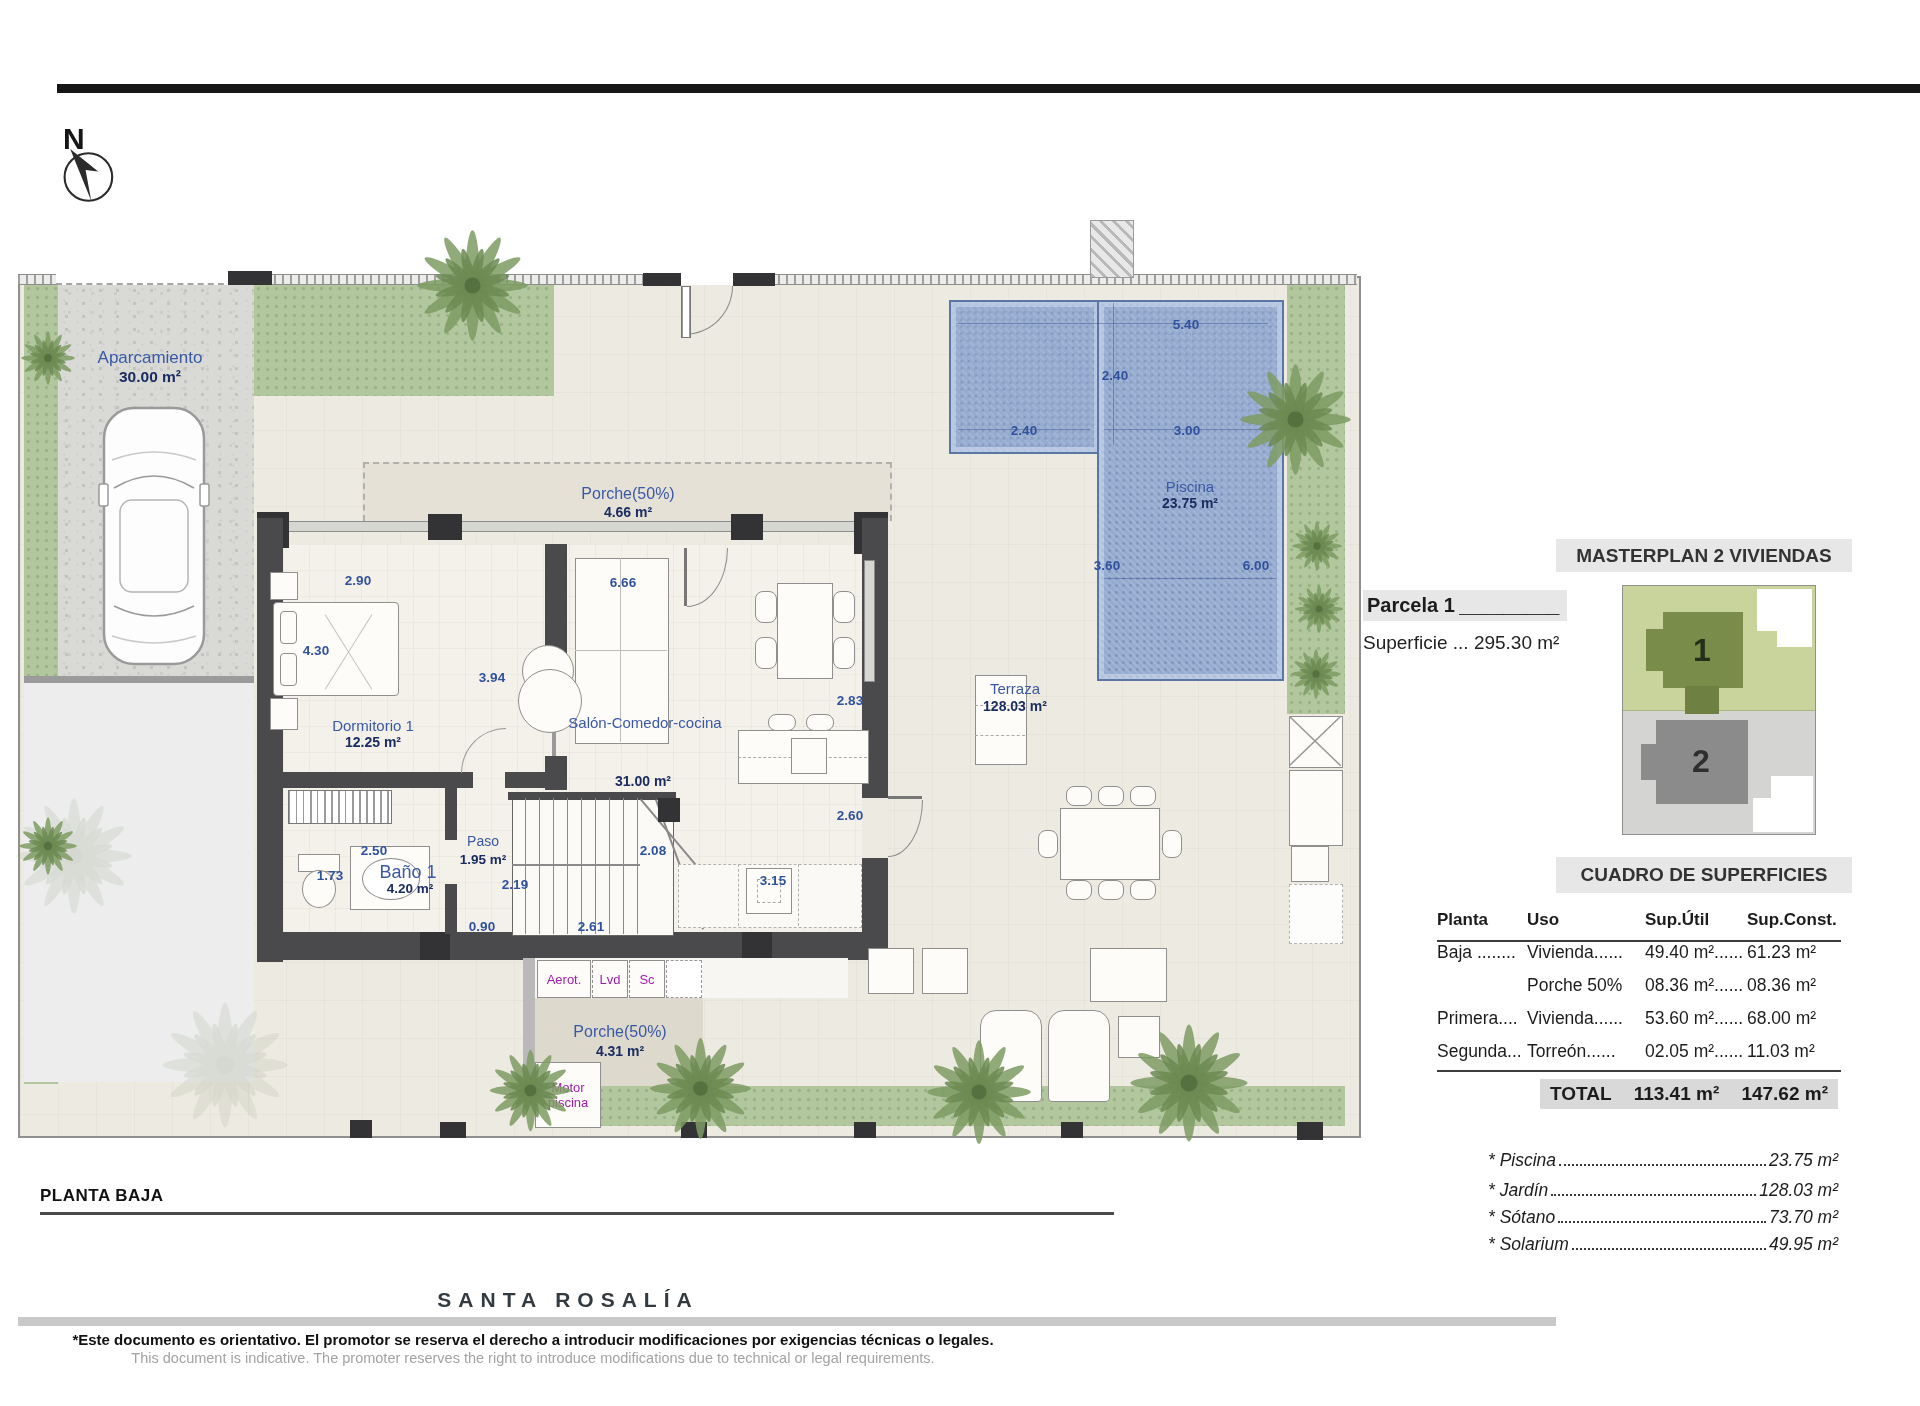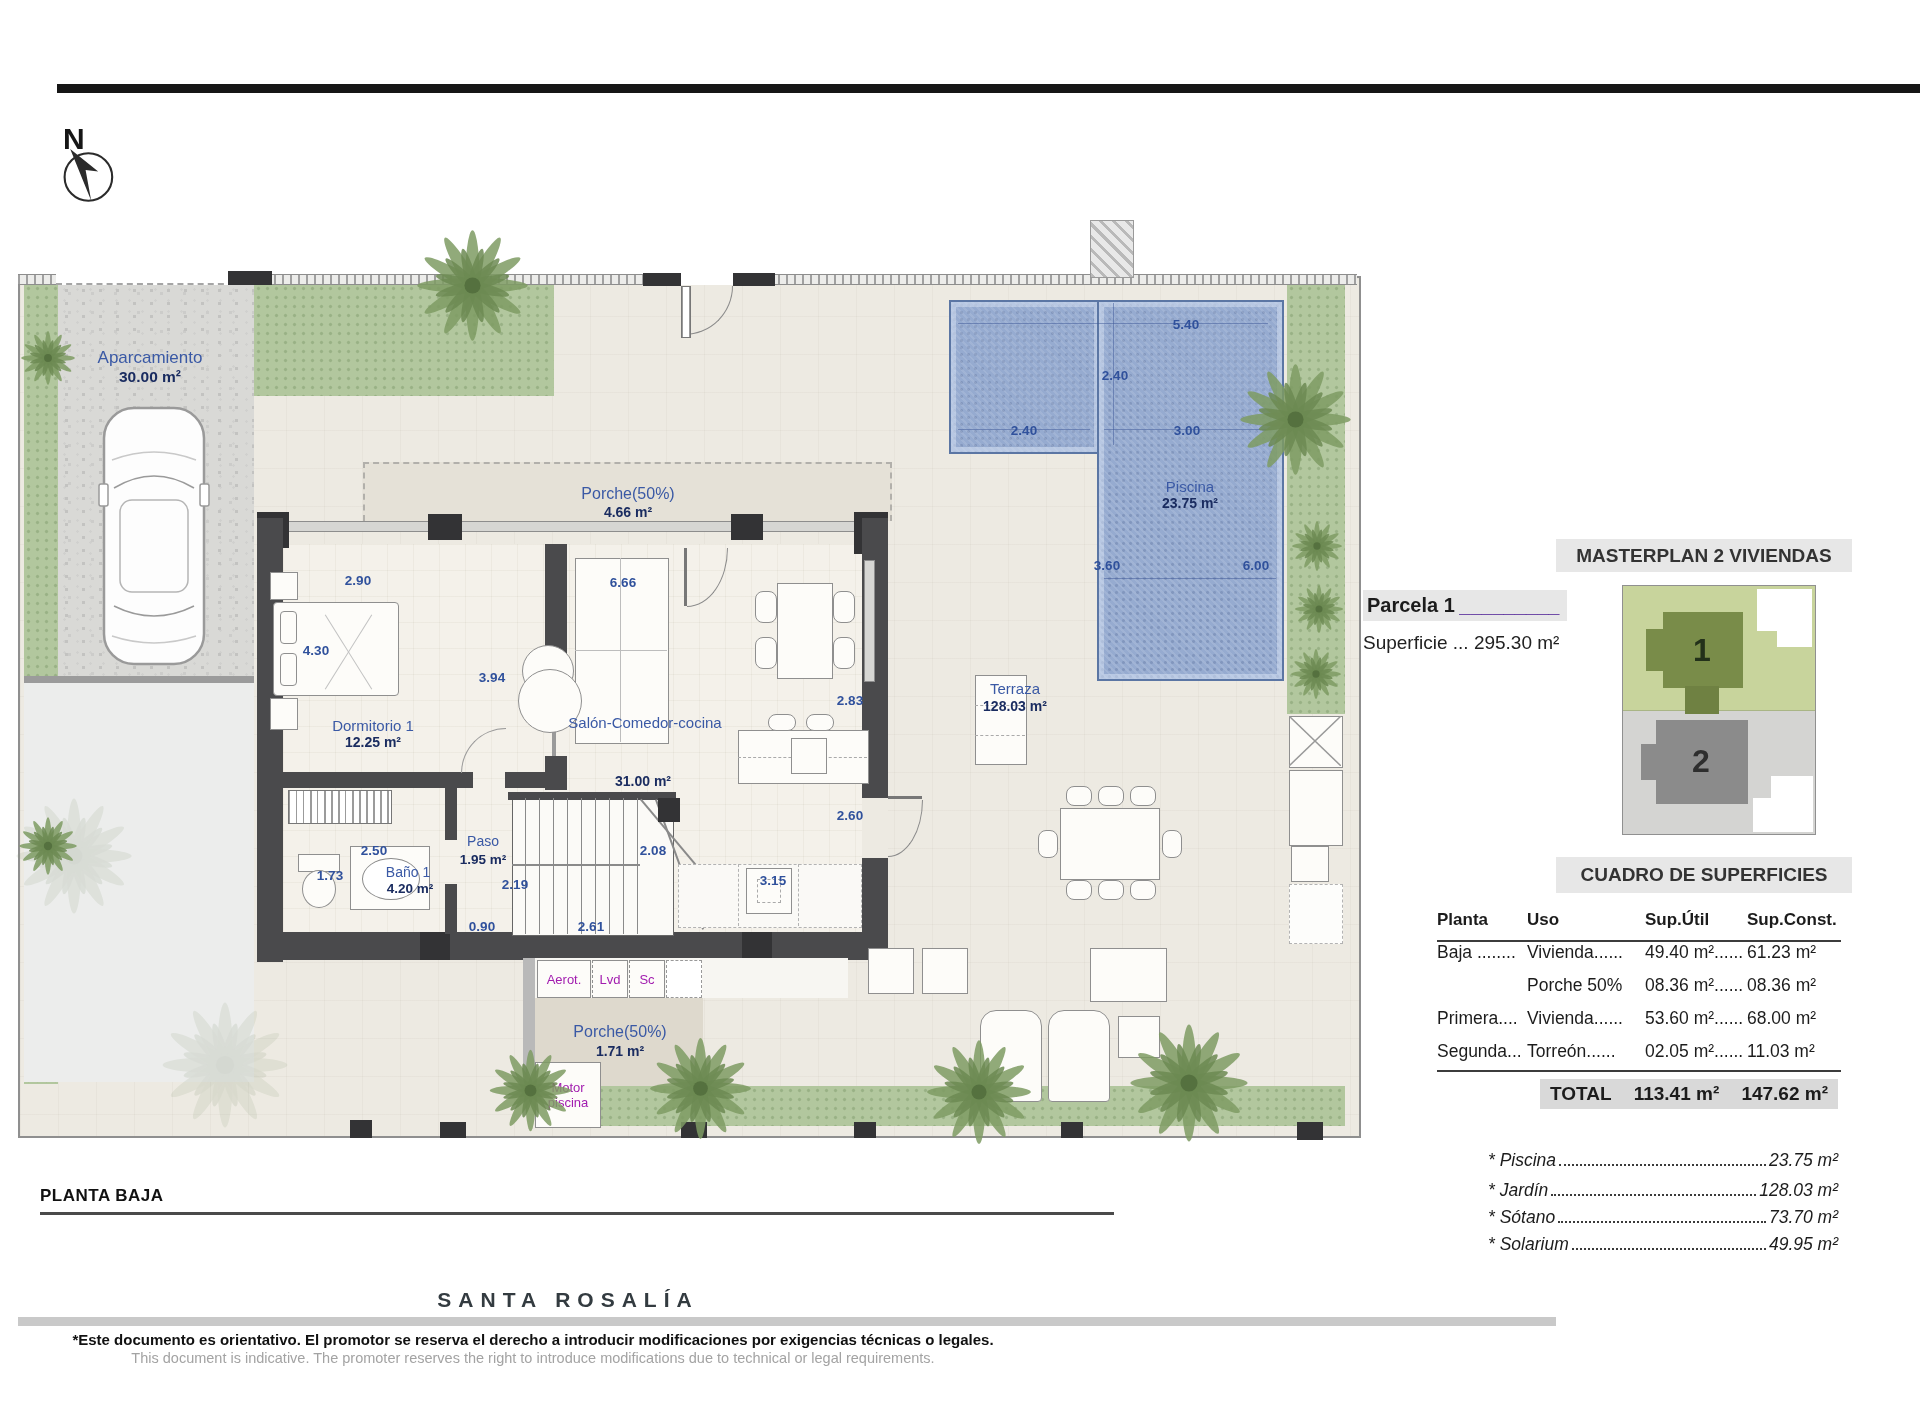--- a/index.html
+++ b/index.html
@@ -288,30 +288,30 @@
   </svg>
 
   <span class="ctr rname" style="left:150px;top:358px;font-size:17px;">Aparcamiento</span>
   <span class="ctr rarea" style="left:150px;top:377px;font-size:15.5px;">30.00 m²</span>
   <span class="ctr rname" style="left:628px;top:494px;font-size:16px;">Porche(50%)</span>
   <span class="ctr rarea" style="left:628px;top:512px;">4.66 m²</span>
   <span class="ctr rname" style="left:373px;top:725px;">Dormitorio 1</span>
   <span class="ctr rarea" style="left:373px;top:742px;">12.25 m²</span>
   <span class="ctr rname" style="left:645px;top:722px;">Salón-Comedor-cocina</span>
   <span class="ctr rarea" style="left:643px;top:781px;">31.00 m²</span>
-  <span class="ctr rname" style="left:408px;top:872px;font-size:14px;">Baño 1</span>
+  <span class="ctr rname" style="left:408px;top:872px;font-size:18px;">Baño 1</span>
   <span class="ctr rarea" style="left:410px;top:888px;font-size:13.5px;">4.20 m²</span>
   <span class="ctr rname" style="left:483px;top:841px;font-size:14px;">Paso</span>
   <span class="ctr rarea" style="left:483px;top:859px;font-size:13.5px;">1.95 m²</span>
   <span class="ctr rname" style="left:1015px;top:688px;">Terraza</span>
   <span class="ctr rarea" style="left:1015px;top:706px;">128.03 m²</span>
   <span class="ctr rname" style="left:1190px;top:486px;">Piscina</span>
   <span class="ctr rarea" style="left:1190px;top:503px;">23.75 m²</span>
   <span class="ctr rname" style="left:620px;top:1032px;font-size:16px;">Porche(50%)</span>
-  <span class="ctr rarea" style="left:620px;top:1051px;">1.71 m²</span>
+  <span class="ctr rarea" style="left:620px;top:1051px;">4.31 m²</span>
 
   <span class="ctr dim" style="left:1186px;top:324px;">5.40</span>
   <span class="ctr dim" style="left:1115px;top:375px;">2.40</span>
   <span class="ctr dim" style="left:1024px;top:430px;">2.40</span>
   <span class="ctr dim" style="left:1187px;top:430px;">3.00</span>
   <span class="ctr dim" style="left:1107px;top:565px;">3.60</span>
   <span class="ctr dim" style="left:1256px;top:565px;">6.00</span>
   <span class="ctr dim" style="left:358px;top:580px;">2.90</span>
   <span class="ctr dim" style="left:623px;top:582px;">6.66</span>
   <span class="ctr dim" style="left:316px;top:650px;">4.30</span>
@@ -324,21 +324,21 @@
   <span class="ctr dim" style="left:515px;top:884px;">2.19</span>
   <span class="ctr dim" style="left:482px;top:926px;">0.90</span>
   <span class="ctr dim" style="left:591px;top:926px;">2.61</span>
   <span class="ctr dim" style="left:773px;top:880px;">3.15</span>
 
   <div class="abs hbar" style="left:1556px;top:539px;width:296px;height:33px;line-height:33px;font-size:19px;">
     <span>MASTERPLAN 2 VIVIENDAS</span></div>
 
   <div class="abs" style="left:1363px;top:590px;width:200px;height:31px;background:#e7e7e7;white-space:nowrap;overflow:visible;line-height:31px;padding-left:4px;">
     <span style="font-weight:bold;font-size:20px;color:#1c1c1c;">Parcela 1</span>
-    <span style="font-weight:bold;font-size:20px;color:#4c1d95;">_________</span></div>
+    <span style="font-weight:bold;font-size:20px;color:#000000;">_________</span></div>
   <div class="abs" style="left:1363px;top:632px;white-space:nowrap;">
     <span style="font-size:19px;color:#222;">Superficie ... 295.30 m²</span></div>
 
   <div class="abs" style="left:1622px;top:585px;width:192px;height:248px;border:1px solid #909090;background:#d4d4d2;">
     <div class="abs" style="left:0;top:0;width:192px;height:124px;background:#c8d49c;border-bottom:1px solid #a9b585;"></div>
     <div class="abs" style="left:134px;top:3px;width:55px;height:42px;background:#fff;"></div>
     <div class="abs" style="left:154px;top:45px;width:35px;height:16px;background:#fff;"></div>
     <div class="abs" style="left:40px;top:26px;width:80px;height:76px;background:#798c49;"></div>
     <div class="abs" style="left:23px;top:43px;width:20px;height:42px;background:#798c49;"></div>
     <div class="abs" style="left:62px;top:100px;width:34px;height:28px;background:#6f8142;"></div>

